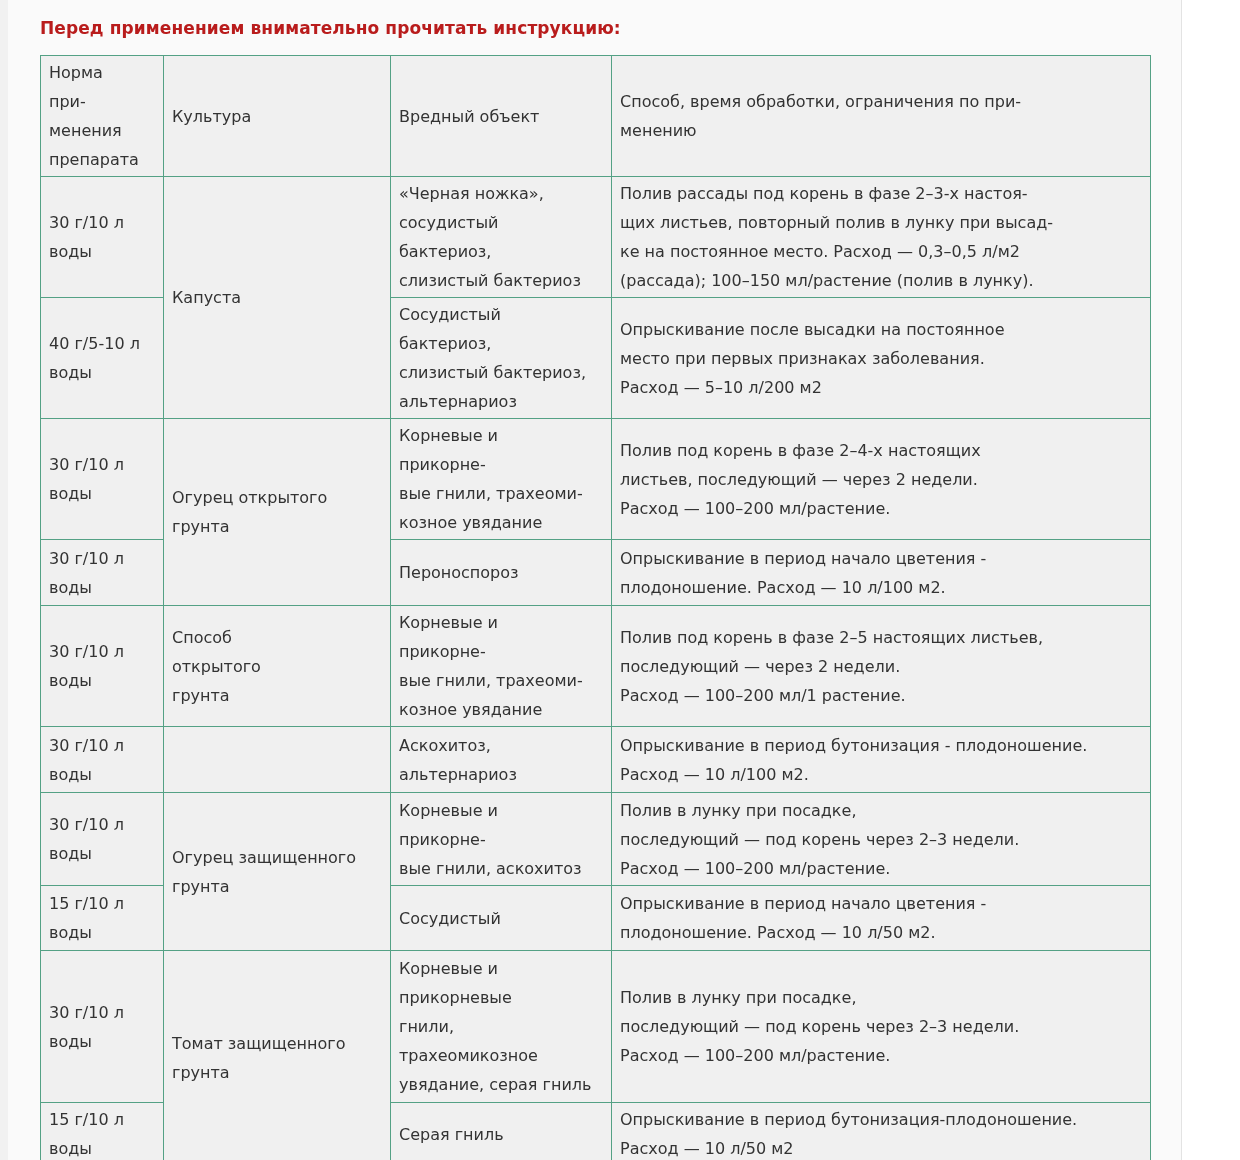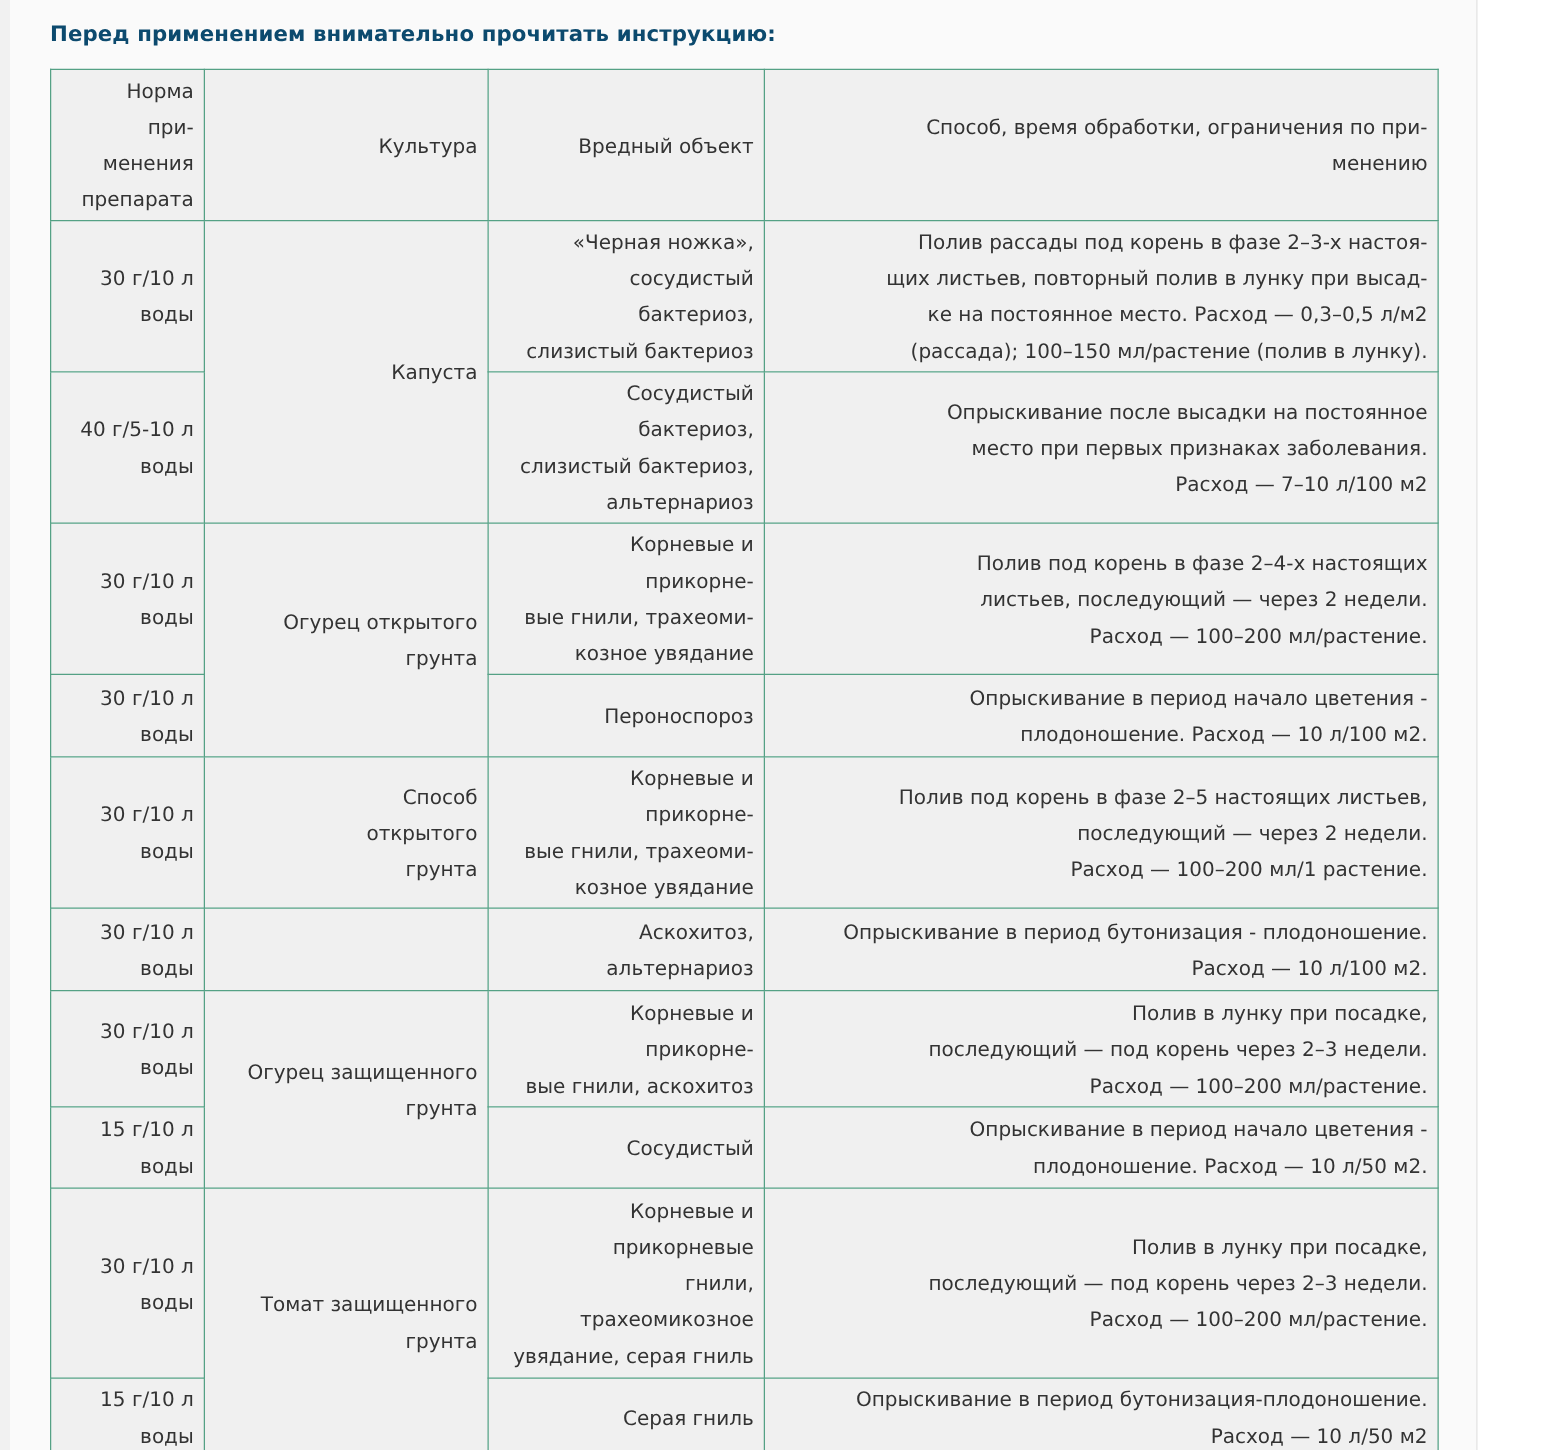--- a/index.html
+++ b/index.html
@@ -14,32 +14,32 @@
   }
 
   .content-area {
     position: absolute; left: 8px; top: 0; width: 1174px; height: 1160px;
     background: #fafafa; border-right: 1px solid #e3e3e3;
     padding: 18px 0 0 32px; 
     overflow: hidden;
   }
 
   .page-title {
-    font-size: 17px; font-weight: bold; color: #0c4a6e;
+    font-size: 17px; font-weight: bold; color: #b91c1c;
     margin-bottom: 17px; letter-spacing: 0.1px;
   }
 
   table.app-table {
     border-collapse: collapse; table-layout: fixed;
     width: 1110px;
   }
   table.app-table th, table.app-table td {
     border: 1px solid #54a185;
     background: #f0f0f0;
-    text-align: right; vertical-align: middle;
+    text-align: left; vertical-align: middle;
     font-size: 16px; line-height: 29px; font-weight: normal;
     color: #333333;
     white-space: pre-line;
     padding: 2px 8px;
     overflow: hidden;
   }
   col.c1 { width: 123px; }
   col.c2 { width: 227px; }
   col.c3 { width: 221px; }
   col.c4 { width: 539px; }
@@ -101,21 +101,21 @@
         </tr>
         <tr class="r2">
           <td>40 г/5-10 л
 воды</td>
           <td>Сосудистый
 бактериоз,
 слизистый бактериоз,
 альтернариоз</td>
           <td>Опрыскивание после высадки на постоянное
 место при первых признаках заболевания.
-Расход — 7–10 л/100 м2</td>
+Расход — 5–10 л/200 м2</td>
         </tr>
         <tr class="r3">
           <td>30 г/10 л
 воды</td>
           <td rowspan="2">Огурец открытого
 грунта</td>
           <td>Корневые и
 прикорне-
 вые гнили, трахеоми-
 козное увядание</td>

